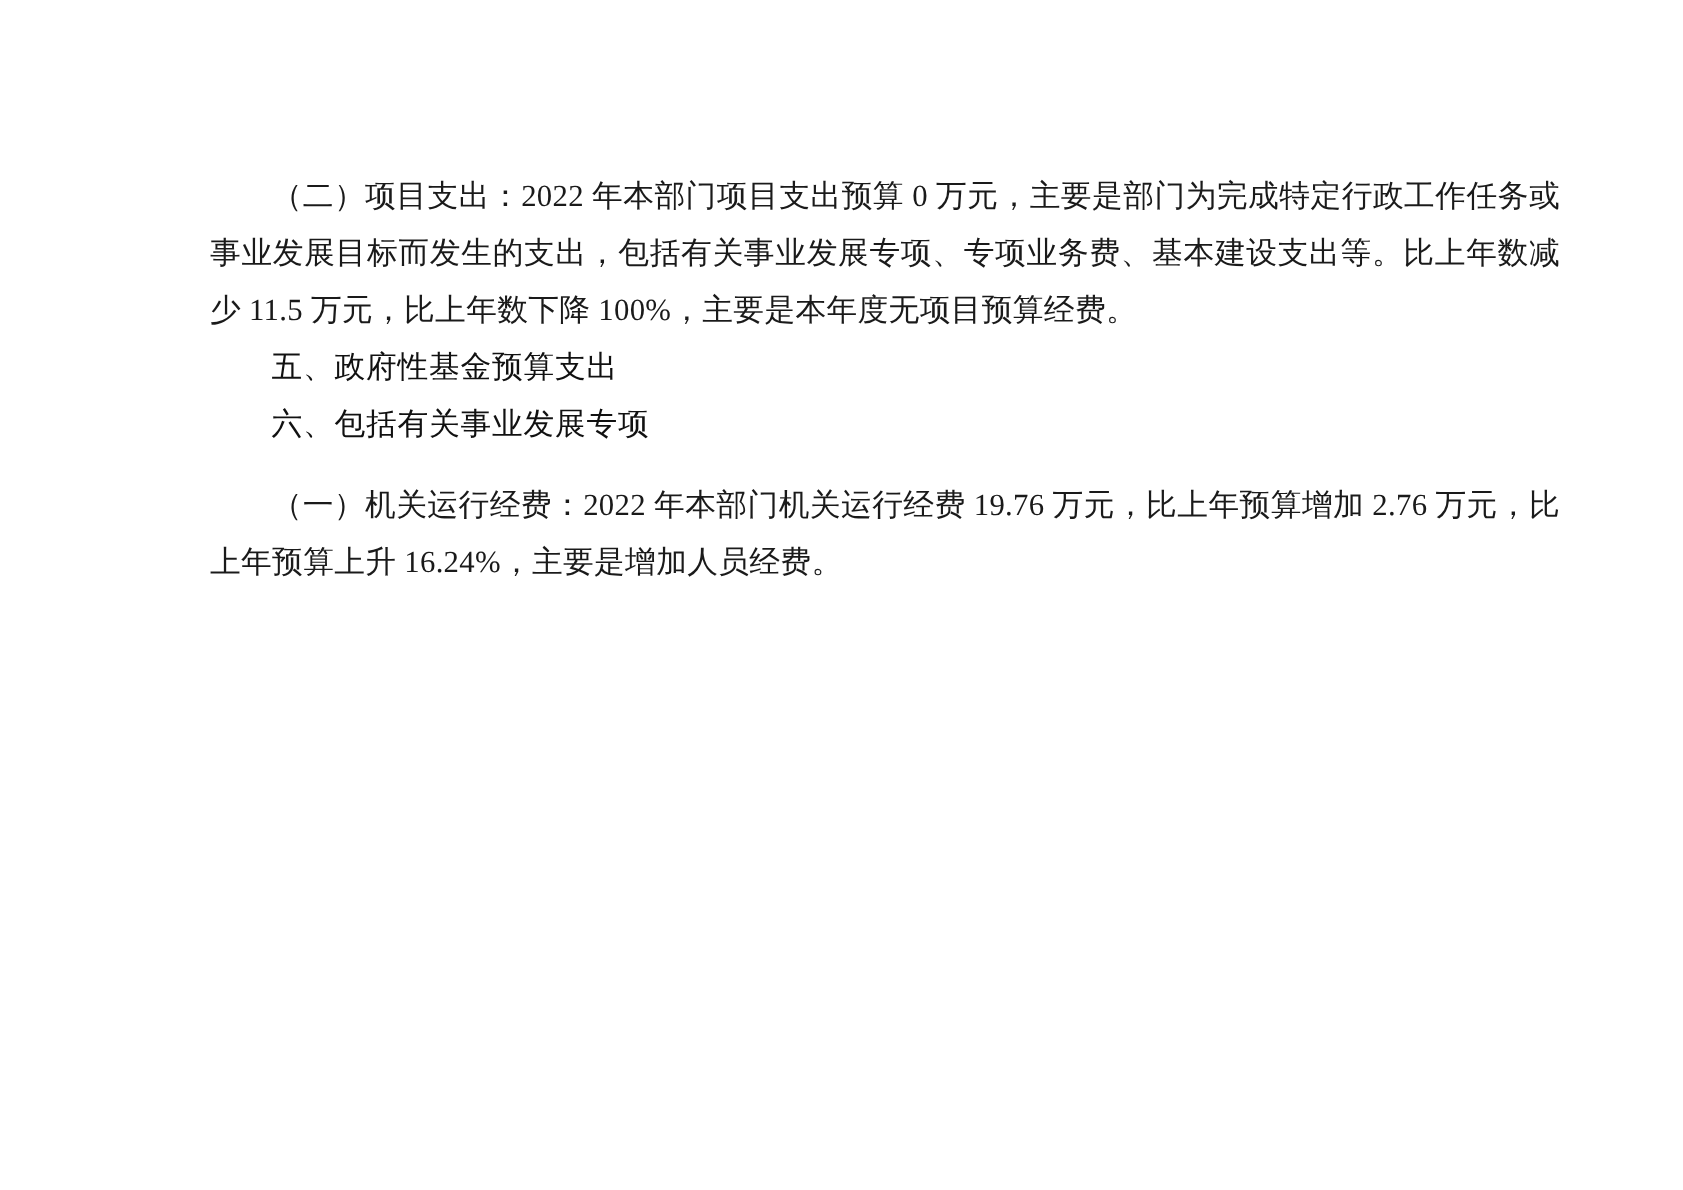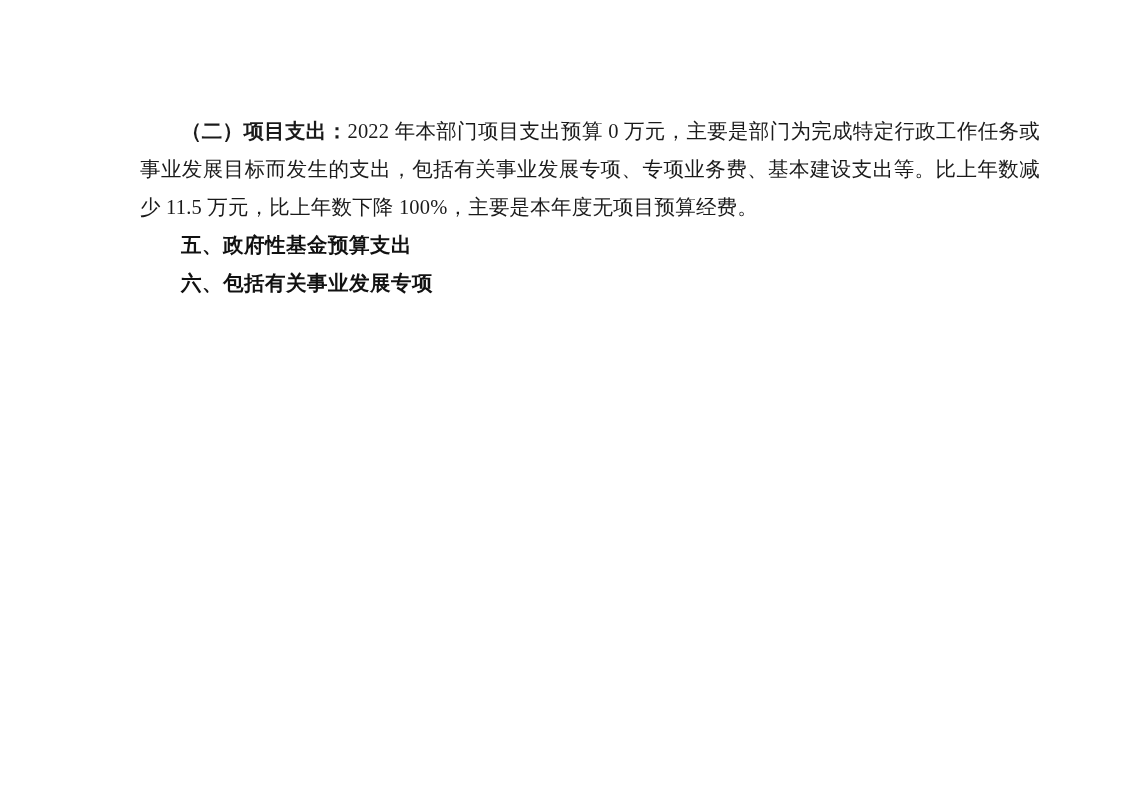--- a/index.html
+++ b/index.html
@@ -34,41 +34,42 @@
     margin: 0 0 0 0;
     letter-spacing: 0.2px;
   }
   .indent {
     text-indent: 2em;
   }
   .heading {
     font-size: 20.5px;
     line-height: 38px;
     color: #111111;
-    font-weight: bold;
+    font-weight: normal;
     text-indent: 2em;
     margin: 0;
     letter-spacing: 0.5px;
   }
   .lead {
-    font-weight: bold;
+    font-weight: normal;
   }
   .gap-md { height: 16px; }
 </style>
 </head>
 <body>
 
 <div class="page">
   <div class="page-inner">
 
     <p class="para indent"><span class="lead">（二）项目支出：</span><span>2022 年本部门项目支出预算 0 万元，主要是部门为完成特定行政工作任务或事业发展目标而发生的支出，包括有关事业发展专项、专项业务费、基本建设支出等。比上年数减少 11.5 万元，比上年数下降 100%，主要是本年度无项目预算经费。</span></p>
 
     <h2 class="heading">五、政府性基金预算支出</h2>
 
 
     <h2 class="heading">六、包括有关事业发展专项</h2>
 
     <div class="gap-md"></div>
 
+    <p class="para indent"><span class="lead">（一）机关运行经费：</span><span>2022 年本部门机关运行经费 19.76 万元，比上年预算增加 2.76 万元，比上年预算上升 16.24%，主要是增加人员经费。</span></p>
 
 
   </div>
 </div>
 
 </body></html>

